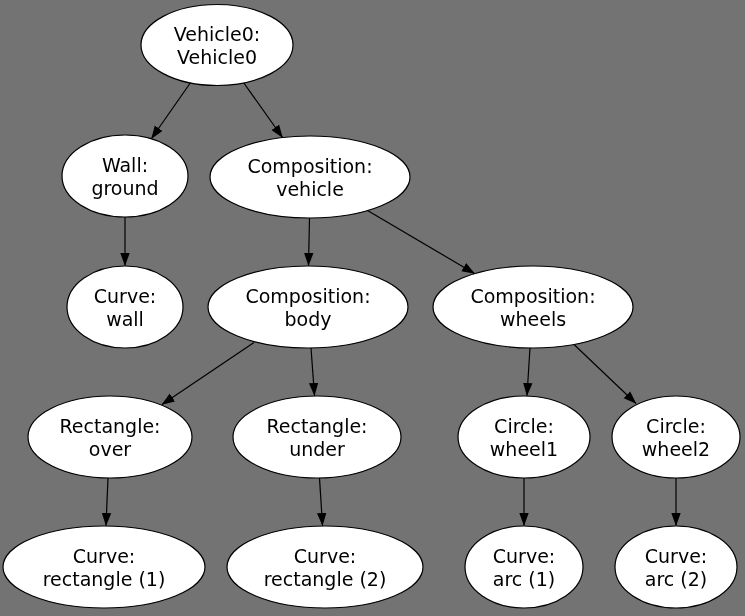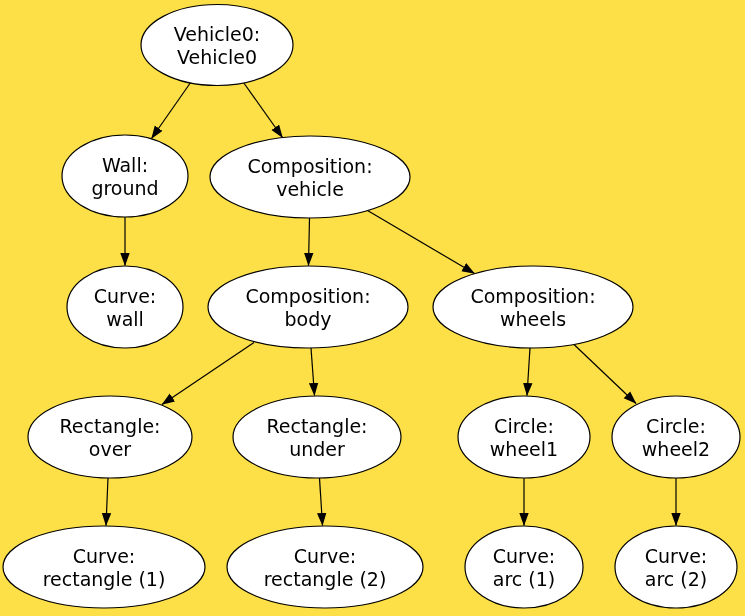--- a/index.html
+++ b/index.html
@@ -4,21 +4,21 @@
 <style>
   html, body {
     margin: 0;
     padding: 0;
     background: #ffffff;
   }
   .canvas {
     position: relative;
     width: 745px;
     height: 616px;
-    background: #fde047;
+    background: #737373;
     overflow: hidden;
     text-align: center;
   }
   svg text {
     font-family: "DejaVu Sans", sans-serif;
     font-size: 19px;
     fill: #000000;
     text-anchor: middle;
   }
   svg ellipse {

